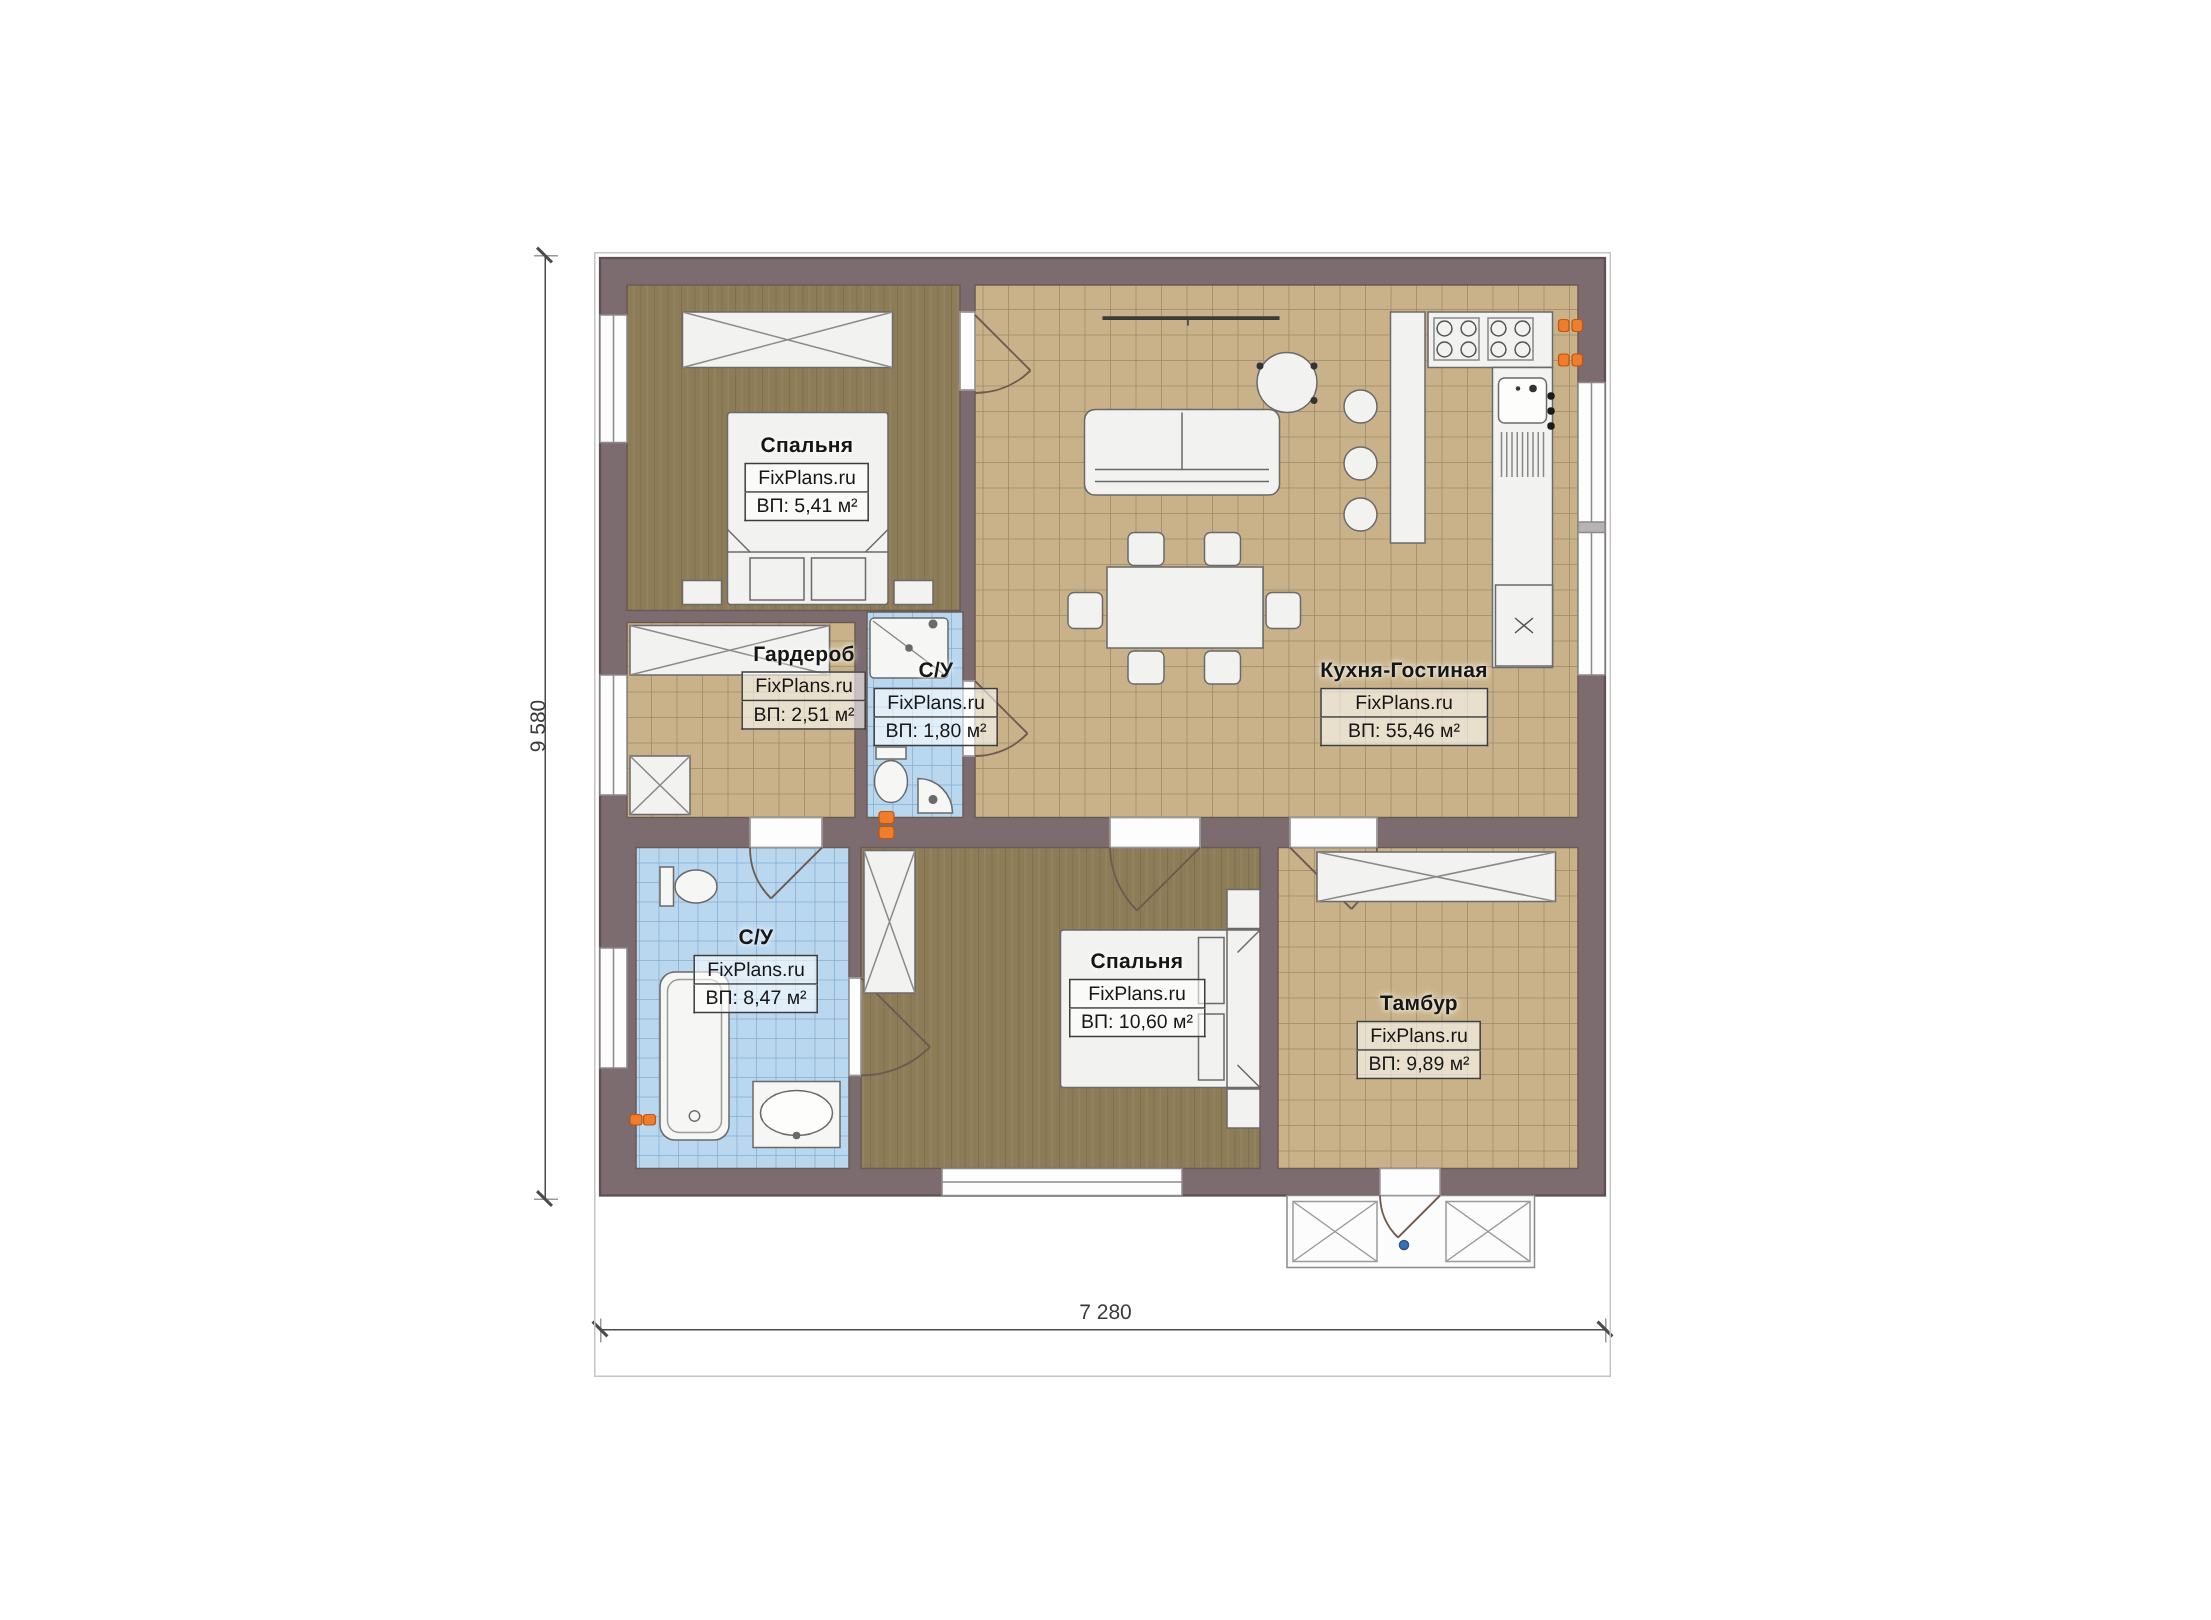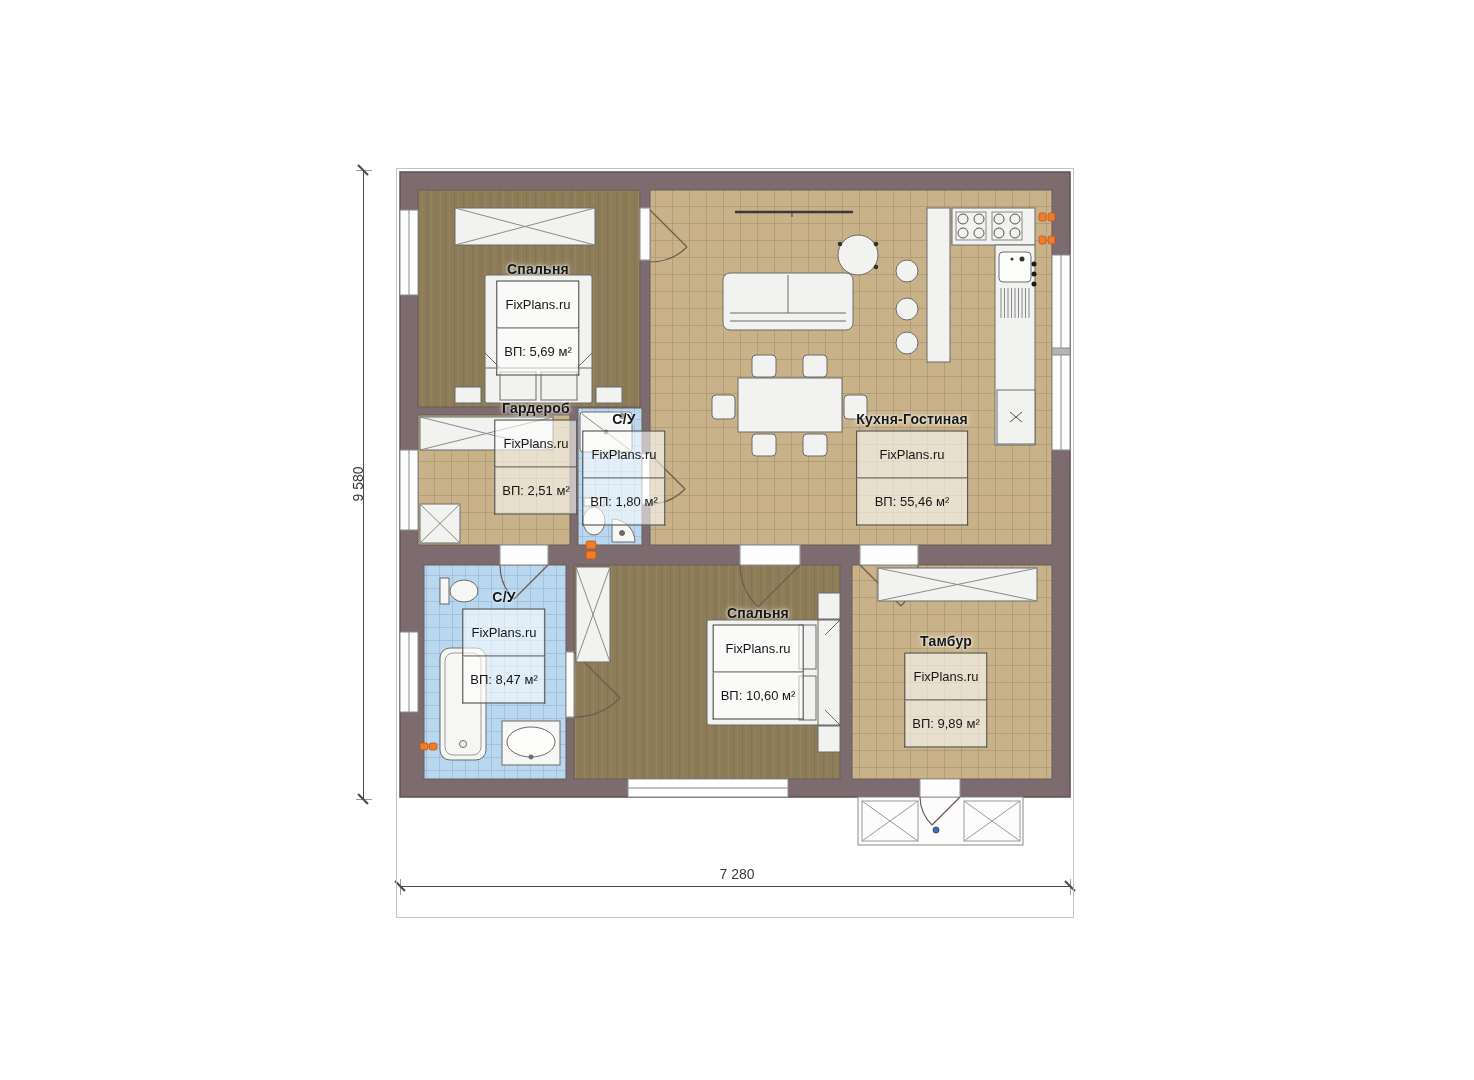--- a/index.html
+++ b/index.html
@@ -15,21 +15,21 @@
   .room-label{
     position:absolute;transform:translate(-50%,-50%);text-align:center;
     font-size:13px;color:#161616;z-index:5;line-height:1.25;
   }
   .room-name{
     font-weight:bold;font-size:14px;margin-bottom:2px;letter-spacing:.2px;
     text-shadow:0 0 3px rgba(255,255,255,.95),0 0 6px rgba(255,255,255,.8);
   }
   .label-box{
     border:1px solid #3c3c3c;background:rgba(255,255,255,.58);
-    padding:15px 7px;white-space:nowrap;display:block;
+    padding:1px 7px;white-space:nowrap;display:block;
   }
   .label-box.area{border-top:none;}
   .dim-line{position:absolute;background:#4a4a4a;}
   .dim-tick{position:absolute;width:14px;height:2px;background:#4a4a4a;transform:rotate(45deg);}
   .dim-stub{position:absolute;background:#9a9a9a;}
   .dim-label{position:absolute;font-size:14px;color:#3a3a3a;text-align:center;}
   .dim-label.vert{transform:rotate(-90deg);}
 </style>
 </head>
 <body>
@@ -308,33 +308,33 @@
       <rect x="20" y="571" width="8" height="7" rx="2"></rect>
       <rect x="29" y="571" width="8" height="7" rx="2"></rect>
       <rect x="186" y="369" width="10" height="8" rx="2"></rect>
       <rect x="186" y="379" width="10" height="8" rx="2"></rect>
     </g>
   </svg>
 
   <div class="room-label" style="left:138px;top:146px;">
     <div class="room-name">Спальня</div>
     <span class="label-box">FixPlans.ru</span>
-    <span class="label-box area">ВП: 5,69 м²</span>
+    <span class="label-box area">ВП: 5,41 м²</span>
   </div>
   <div class="room-label" style="left:92px;top:285px;margin-left:44px;">
     <div class="room-name">Гардероб</div>
     <span class="label-box">FixPlans.ru</span>
     <span class="label-box area">ВП: 2,51 м²</span>
   </div>
   <div class="room-label" style="left:224px;top:296px;">
     <div class="room-name">С/У</div>
     <span class="label-box">FixPlans.ru</span>
     <span class="label-box area">ВП: 1,80 м²</span>
   </div>
-  <div class="room-label" style="left:512px;top:296px;text-align:center;">
+  <div class="room-label" style="left:536px;top:296px;text-align:center;">
     <div class="room-name">Кухня-Гостиная</div>
     <span class="label-box">FixPlans.ru</span>
     <span class="label-box area">ВП: 55,46 м²</span>
   </div>
   <div class="room-label" style="left:104px;top:474px;">
     <div class="room-name">С/У</div>
     <span class="label-box">FixPlans.ru</span>
     <span class="label-box area">ВП: 8,47 м²</span>
   </div>
   <div class="room-label" style="left:358px;top:490px;">

